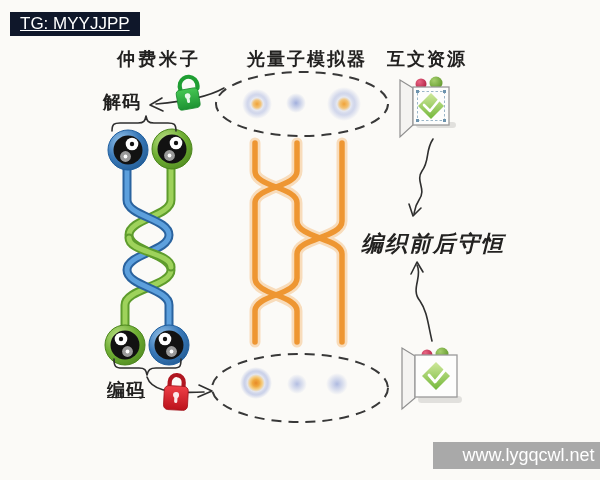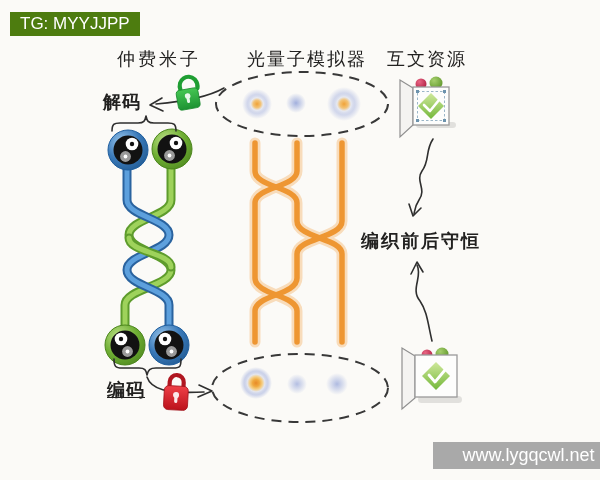--- a/index.html
+++ b/index.html
@@ -7,31 +7,31 @@
     position:relative;width:600px;height:480px;overflow:hidden;
     background:#fbfaf7;
     font-family:"Liberation Sans","DejaVu Sans",sans-serif;
   }
   .svg-layer{position:absolute;left:0;top:0;}
   .cn{
     position:absolute;color:#222120;
     font-family:"Liberation Serif","DejaVu Serif",serif;
     white-space:nowrap;
   }
-  .header{font-size:18px;letter-spacing:3px;font-weight:400;}
+  .header{font-size:18px;letter-spacing:3px;font-weight:700;}
   .small-label{font-size:18px;letter-spacing:1px;font-weight:600;}
-  .conservation{font-size:18px;letter-spacing:2px;font-weight:600;}
+  .conservation{font-size:22px;letter-spacing:2px;font-weight:600;font-style:italic;}
   .badge{
     position:absolute;color:#ffffff;
     font-family:"Liberation Sans","DejaVu Sans",sans-serif;
     padding-left:12px;
   }
   .badge-tg{
-    left:10px;top:12px;background:#4d7c0f;
-    font-size:17px;line-height:24px;padding:0 10px;
+    left:10px;top:12px;background:#0f172a;
+    font-size:17px;line-height:24px;padding:0 10px;text-decoration:underline;
   }
   .badge-url{
     left:433px;top:442px;width:167px;height:27px;background:#a9a9a9;
     font-size:18px;line-height:27px;text-align:center;
   }
 </style>
 </head>
 <body>
 
 <div class="canvas">

